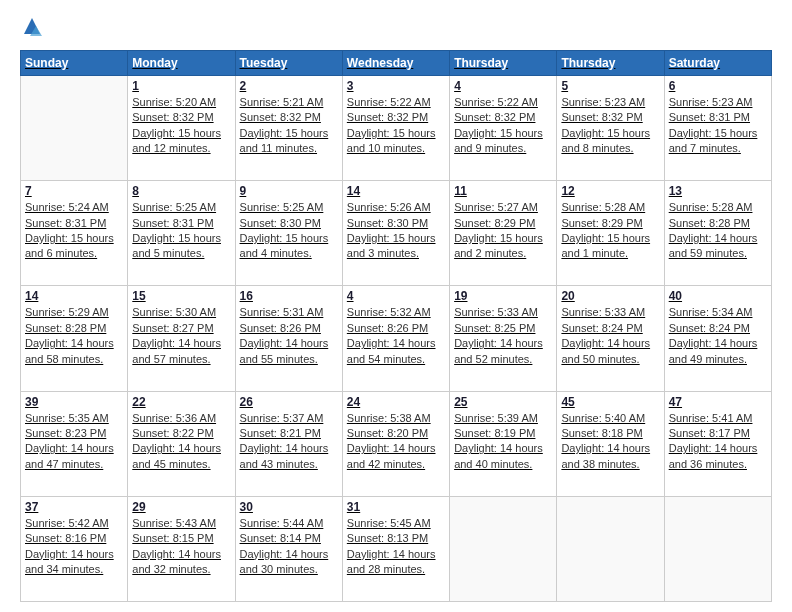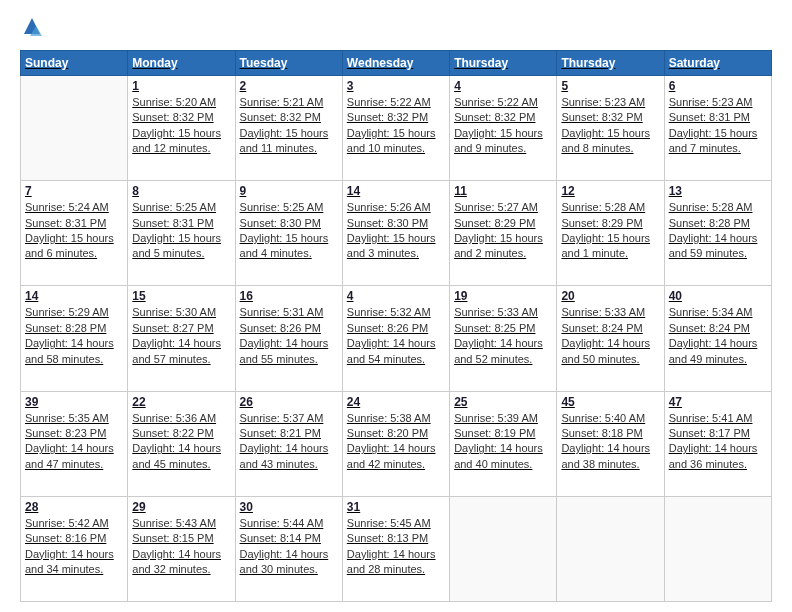--- a/index.html
+++ b/index.html
@@ -248,21 +248,21 @@
             <span class="day-num">45</span>
             <div class="day-info">Sunrise: 5:40 AM<br>Sunset: 8:18 PM<br>Daylight: 14 hours and 38 minutes.</div>
           </td>
           <td>
             <span class="day-num">47</span>
             <div class="day-info">Sunrise: 5:41 AM<br>Sunset: 8:17 PM<br>Daylight: 14 hours and 36 minutes.</div>
           </td>
         </tr>
         <tr>
           <td>
-            <span class="day-num">28</span>
+            <span class="day-num">37</span>
             <div class="day-info">Sunrise: 5:42 AM<br>Sunset: 8:16 PM<br>Daylight: 14 hours and 34 minutes.</div>
           </td>
           <td>
             <span class="day-num">29</span>
             <div class="day-info">Sunrise: 5:43 AM<br>Sunset: 8:15 PM<br>Daylight: 14 hours and 32 minutes.</div>
           </td>
           <td>
             <span class="day-num">30</span>
             <div class="day-info">Sunrise: 5:44 AM<br>Sunset: 8:14 PM<br>Daylight: 14 hours and 30 minutes.</div>
           </td>

